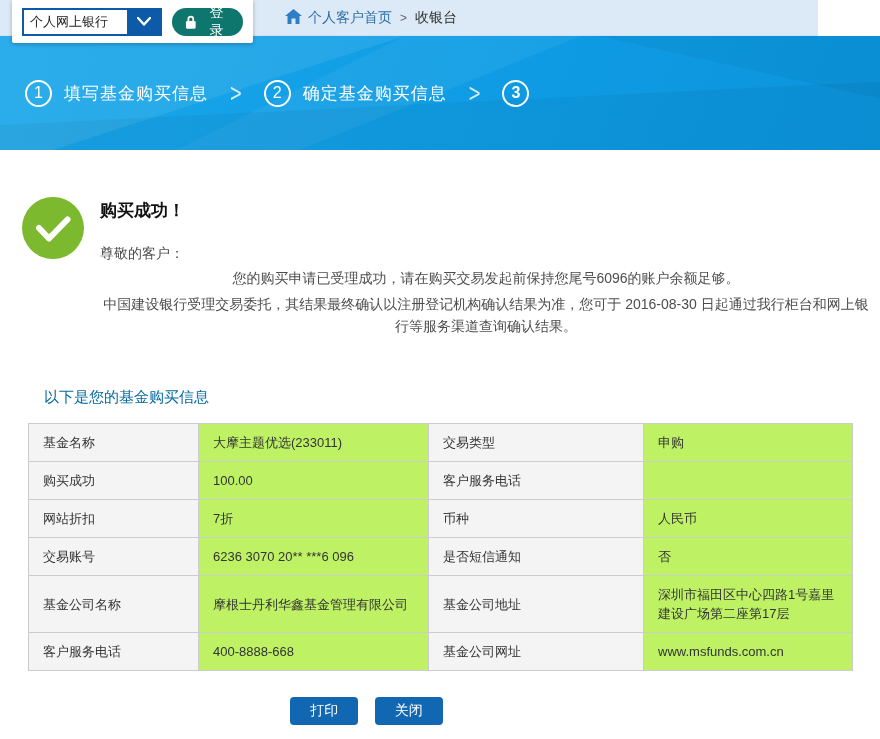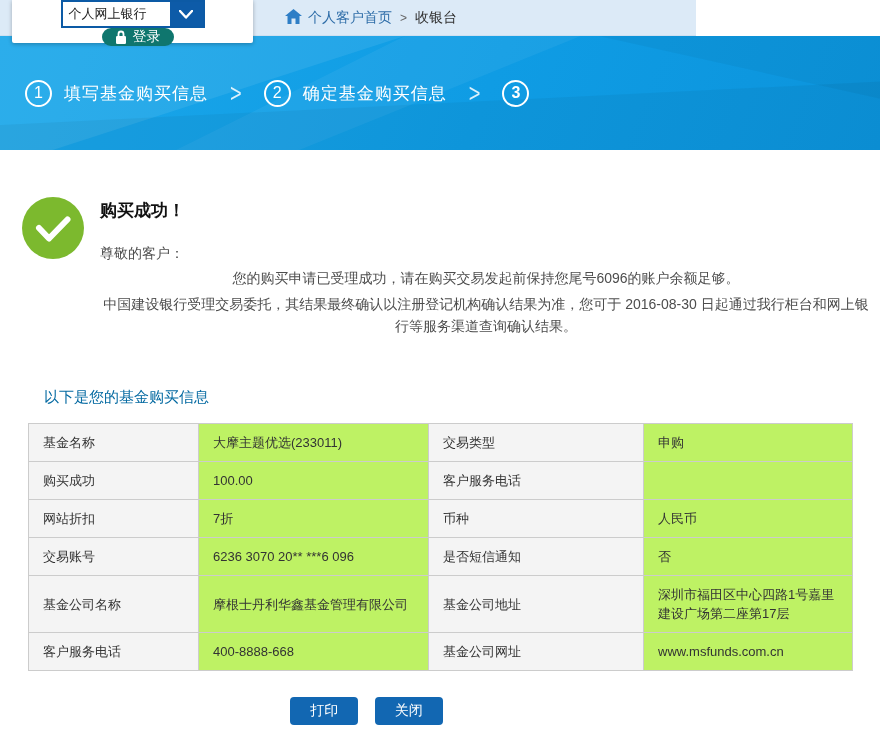--- a/index.html
+++ b/index.html
@@ -1,33 +1,33 @@
 <!DOCTYPE html>
 <html><head>
 <meta charset="utf-8">
 <style>
   * { margin:0; padding:0; box-sizing:border-box; }
   html,body { width:880px; height:739px; background:#fff; overflow:hidden;
     font-family:"Liberation Sans","DejaVu Sans",sans-serif; }
   .page { position:relative; width:880px; height:739px; background:#fff; }
 
   
-  .topbar { position:absolute; left:0; top:0; width:696px; height:36px;
+  .topbar { position:absolute; left:0; top:0; width:818px; height:36px;
     background:#dceaf7; border-bottom:1px solid #cfe0f0; }
   .breadcrumb { position:absolute; left:285px; top:0; height:36px;
     display:flex; align-items:center; gap:8px; font-size:14px; color:#333; }
   .crumb-home { color:#2e6da8; cursor:pointer; }
   .crumb-sep { color:#666; font-size:12px; }
   .home-icon { display:inline-block; width:17px; height:15px; margin-right:6px;
     vertical-align:-2px; }
 
   
   .portal-panel { position:absolute; left:12px; top:0; width:241px; height:43px;
     background:#fff; z-index:6; box-shadow:0 1px 4px rgba(0,0,0,.28);
-    border-radius:0 0 2px 2px; display:flex; align-items:center; padding:0 10px;flex-direction:column; }
+    border-radius:0 0 2px 2px; display:flex; align-items:center; padding:0 10px; }
   .portal-select { display:flex; height:28px; width:144px; cursor:pointer;
     border:2px solid #0c5aa5; background:#fff; }
   .portal-select .sel-text { flex:1; font-size:13px; color:#222;
     line-height:24px; padding-left:6px; white-space:nowrap; overflow:hidden; }
   .portal-select .sel-arrow { width:33px; background:#0d5ba8; display:flex;
     align-items:center; justify-content:center; margin:-0px; }
   .login-btn { margin-left:10px; height:28px; padding:0 13px; background:#0f766e;
     border:none; border-radius:14px; color:#fff; font-size:14px; cursor:pointer;
     display:flex; align-items:center; gap:6px; }
 

